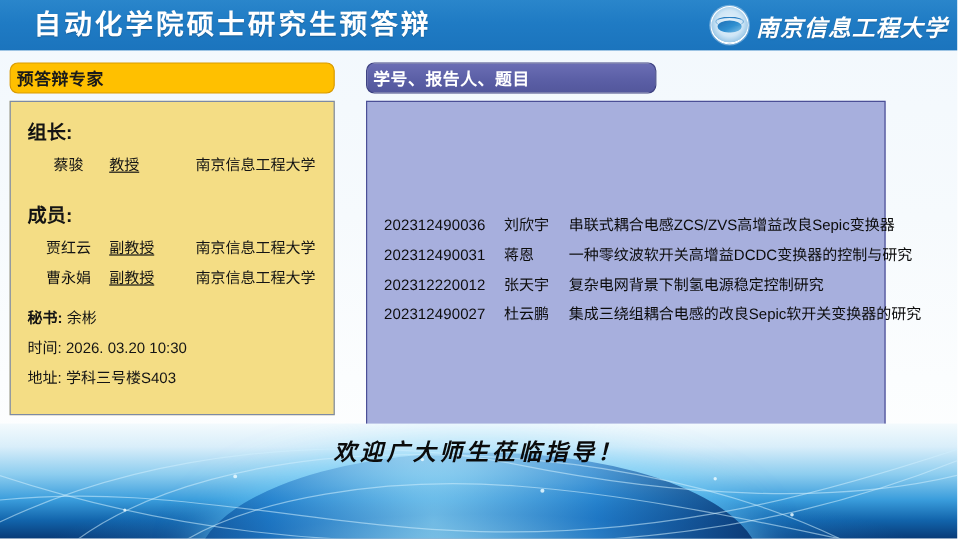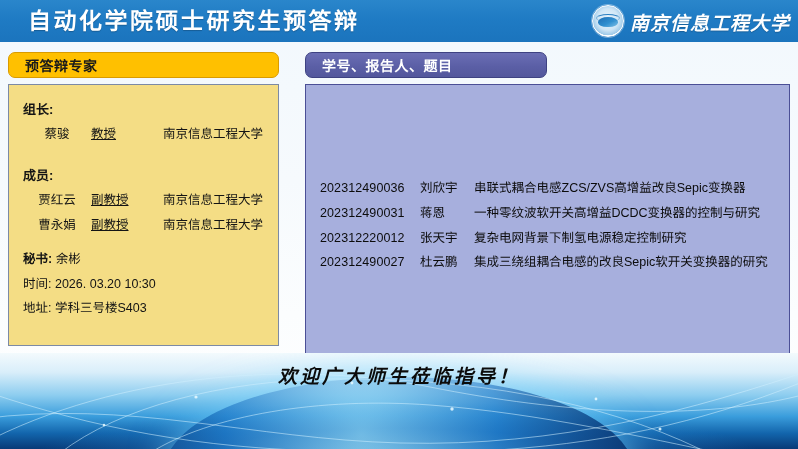--- a/index.html
+++ b/index.html
@@ -96,21 +96,21 @@
     text-shadow: 0 1px 1px rgba(0,0,0,.2);
   }
 
   
   .panel-head {
     position: absolute;
     height: 26px;
     border-radius: 7px;
     display: flex;
     align-items: center;
-    padding-left: 16px;
+    padding-left: 5px;
     font-size: 14px;
     font-weight: 700;
     letter-spacing: .5px;
     white-space: nowrap;
   }
   .panel-body {
     position: absolute;
     border-style: solid;
     border-width: 1.5px;
   }
@@ -129,21 +129,21 @@
   }
   .experts-inner {
     position: absolute;
     left: 14px; top: 18px; right: 10px;
     font-size: 12.5px;
     color: #141414;
     line-height: 1.1;
   }
   .grp-label {
     font-weight: 700;
-    font-size: 13px;
+    font-size: 16px;
     margin-bottom: 11px;
   }
   .member-row {
     display: flex;
     margin-bottom: 11px;
     white-space: nowrap;
   }
   .m-name  { width: 68px; flex: none; text-align: center; }
   .m-title { width: 72px; flex: none; text-decoration: underline; }
   .m-org   { flex: 1; }
@@ -158,21 +158,21 @@
 
   
   .reports-head {
     left: 305px; top: 52px; width: 242px;
     background: linear-gradient(180deg, #6b6eb4 0%, #5b5fa6 55%, #53579c 100%);
     border: 1.5px solid #3e4282;
     color: #ffffff;
     font-family: Liberation Mono, monospace;
   }
   .reports-body {
-    left: 305px; top: 84px; width: 485px; height: 279px;
+    left: 305px; top: 84px; width: 433px; height: 279px;
     background: #a7afdd;
     border-color: #4b4f96;
   }
   .reports-list {
     position: absolute;
     left: 14px; top: 97px; right: 8px;
     font-size: 12.5px;
     color: #0c0c0c;
     line-height: 1.1;
   }

